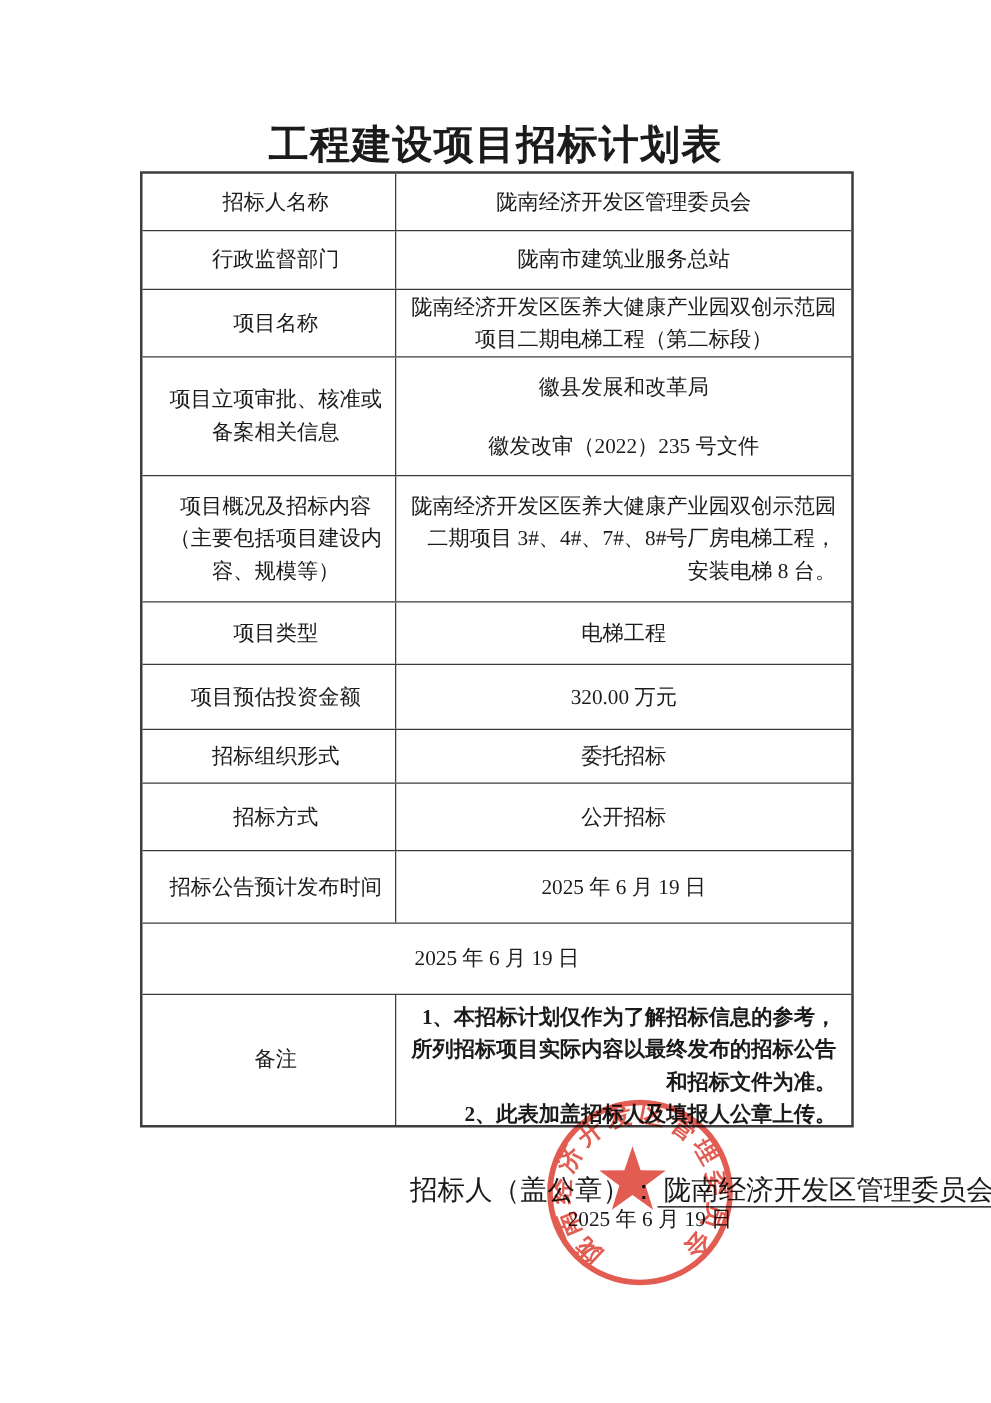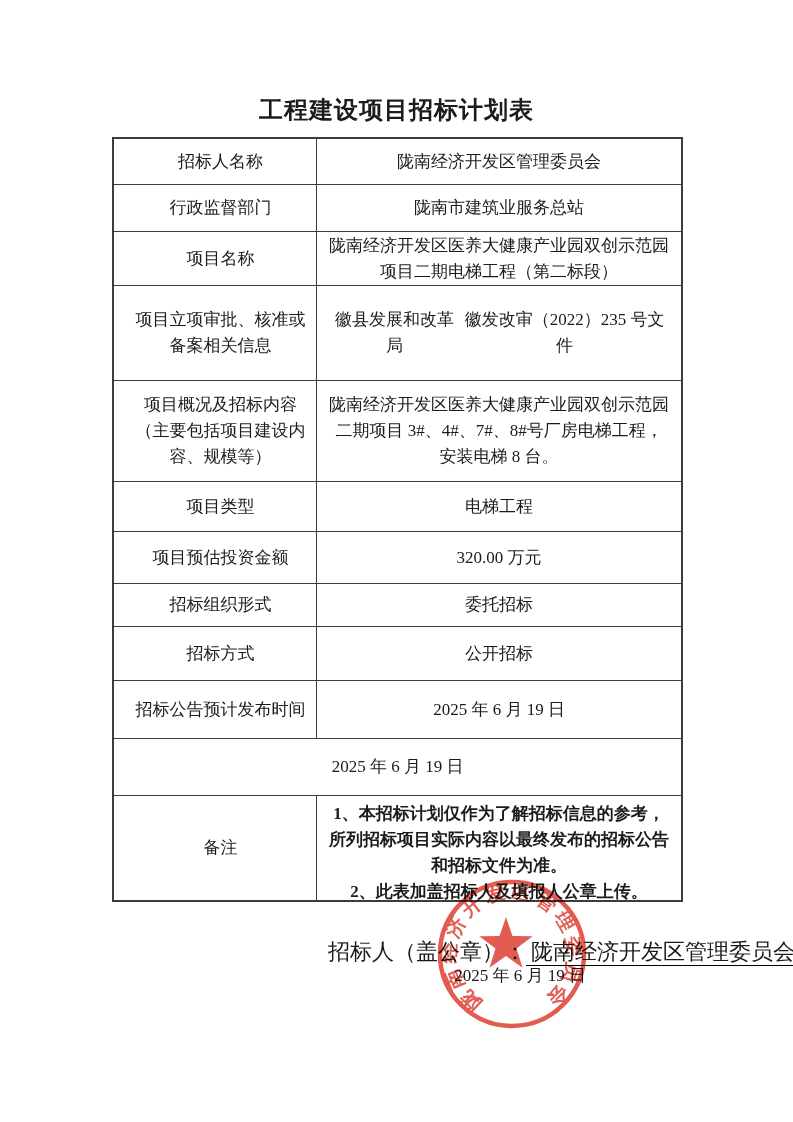--- a/index.html
+++ b/index.html
@@ -11,21 +11,21 @@
     position:relative;
     width:793px;height:1122px;
     background:#ffffff;
     font-family:"Liberation Serif","DejaVu Serif",serif;
     color:var(--ink);
     overflow:hidden;
   }
   .doc-title{
     position:absolute;top:94px;left:0;width:100%;
     text-align:center;
-    font-size:24px;font-weight:bold;letter-spacing:1px;
+    font-size:32px;font-weight:bold;letter-spacing:1px;
   }
   .bid-table{
     position:absolute;left:112px;top:137px;width:571px;
     border:2px solid var(--line);
     box-sizing:border-box;
     display:flex;flex-direction:column;
     font-size:17px;line-height:26px;
   }
   .row{display:flex;box-sizing:border-box;border-bottom:1.5px solid var(--line);}
   .row:last-child{border-bottom:none;}
@@ -33,22 +33,22 @@
     width:192px;box-sizing:border-box;flex:none;
     border-right:1.5px solid var(--line);
     display:flex;align-items:center;justify-content:center;
     text-align:center;padding:2px 9px;margin-left:11px;
   }
   .val{
     flex:1;box-sizing:border-box;
     display:flex;align-items:center;justify-content:center;
     text-align:center;padding:2px 12px;
   }
-  .val.left{justify-content:flex-start;text-align:center;}
-  .val.col{flex-direction:row;}
+  .val.left{justify-content:flex-start;text-align:right;}
+  .val.col{flex-direction:column;}
   .val.top{align-items:flex-start;padding-top:5px;padding-bottom:5px;font-weight:bold;}
   .r1{height:46px}.r2{height:54px}.r3{height:47px}.r4{height:95px}
   .r5{height:101px}.r6{height:50px}.r7{height:52px}.r8{height:43px}
   .r9{height:54px}.r10{height:58px}.r11{height:57px}.r12{height:104px}
   .gapline{height:21px;flex:none;}
   .notes{width:100%;}
   .signature-label-line{
     position:absolute;left:328px;top:941px;
     font-size:22px;line-height:22px;white-space:nowrap;
   }

